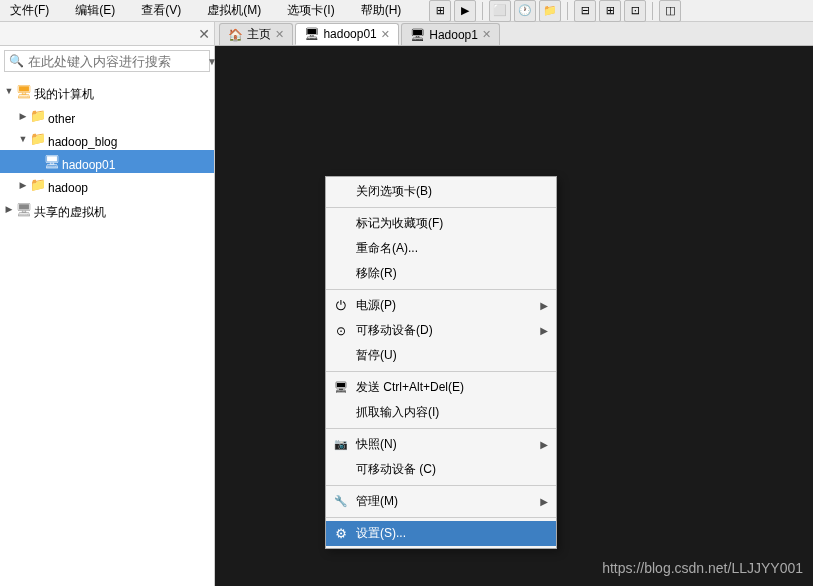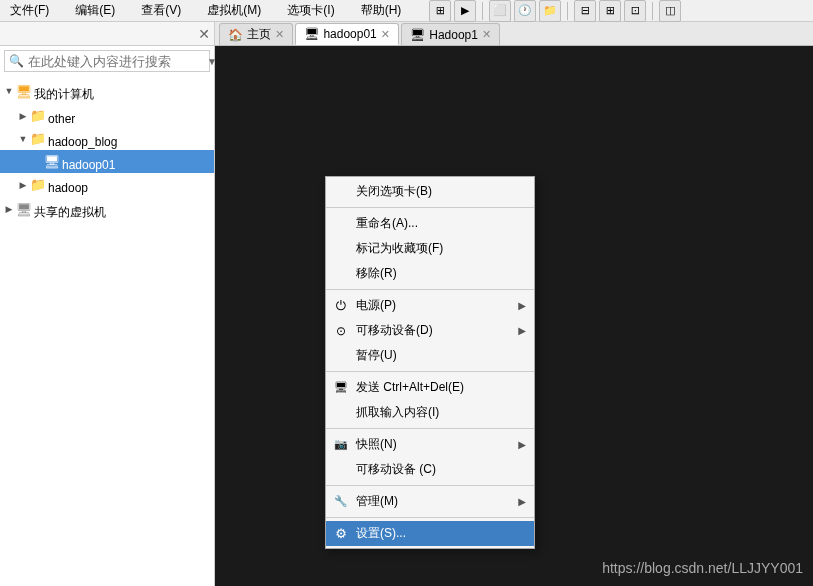--- a/index.html
+++ b/index.html
@@ -204,21 +204,21 @@
       flex: 1;
       background: #1a1a1a;
       position: relative;
     }
 
     
     .context-menu {
       position: absolute;
       left: 110px;
       top: 130px;
-      width: 210px;
+      width: 232px;
       background: #f5f5f5;
       border: 1px solid #aaa;
       box-shadow: 3px 3px 8px rgba(0,0,0,0.35);
       z-index: 1000;
       padding: 2px 0;
     }
     .ctx-item {
       display: flex;
       align-items: center;
       padding: 4px 8px 4px 30px;
@@ -369,25 +369,25 @@
 
         <div class="context-menu">
 
           <div class="ctx-item">
             <span>关闭选项卡(B)</span>
           </div>
 
           <div class="ctx-separator"></div>
 
           <div class="ctx-item">
+            <span>标记为收藏项(F)</span>
+          </div>
+
+          <div class="ctx-item">
             <span>重命名(A)...</span>
-          </div>
-
-          <div class="ctx-item">
-            <span>标记为收藏项(F)</span>
           </div>
 
           <div class="ctx-item">
             <span>移除(R)</span>
           </div>
 
           <div class="ctx-separator"></div>
 
           <div class="ctx-item">
             <span class="ctx-icon">⏻</span>

